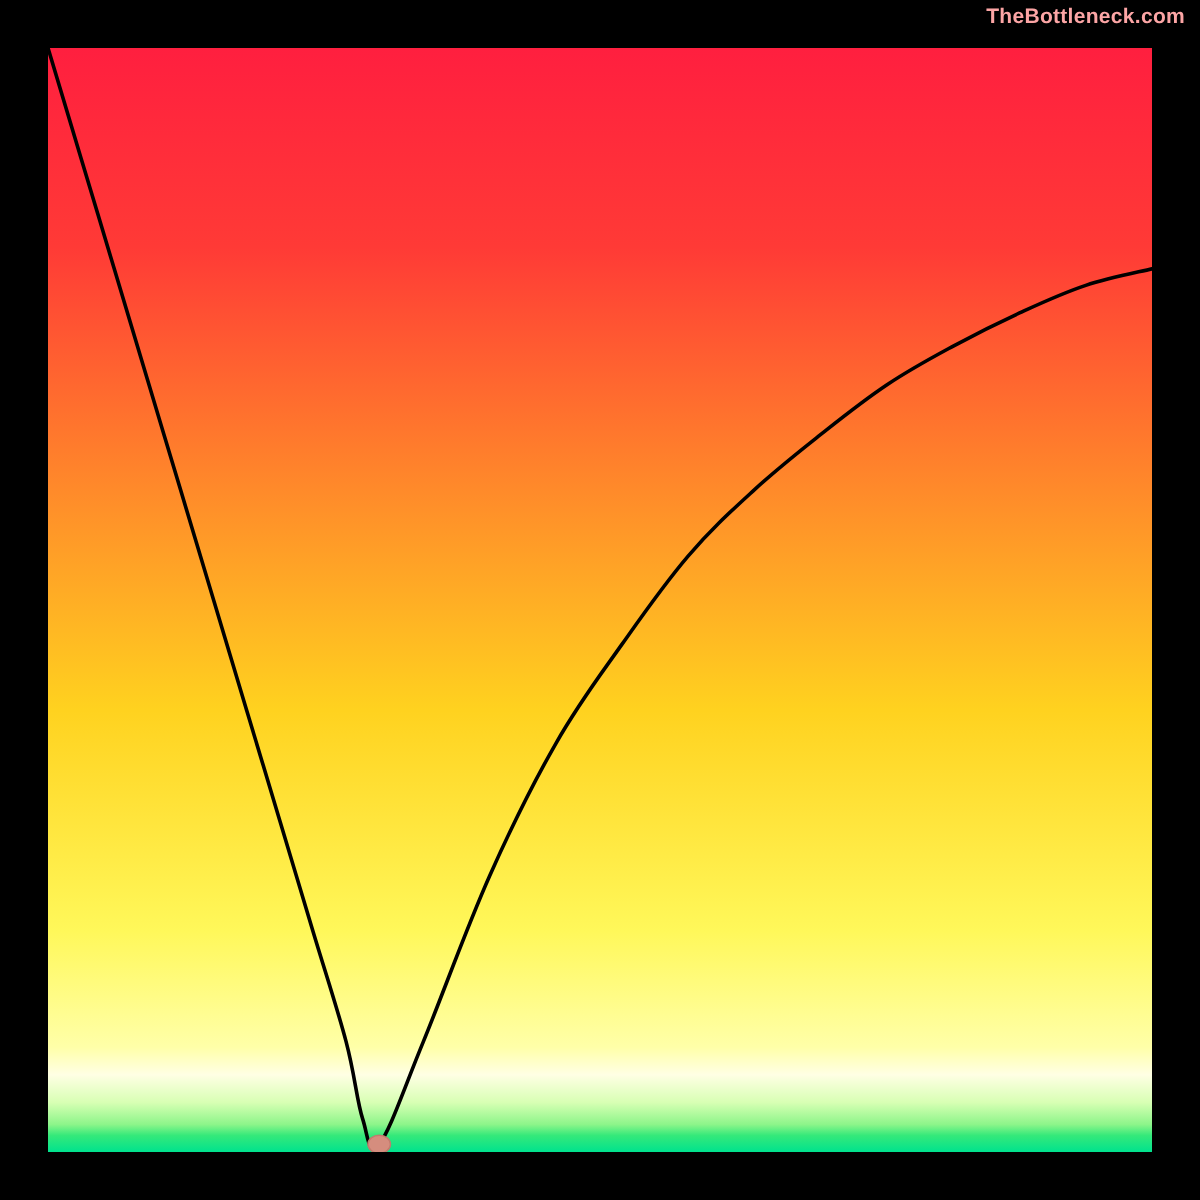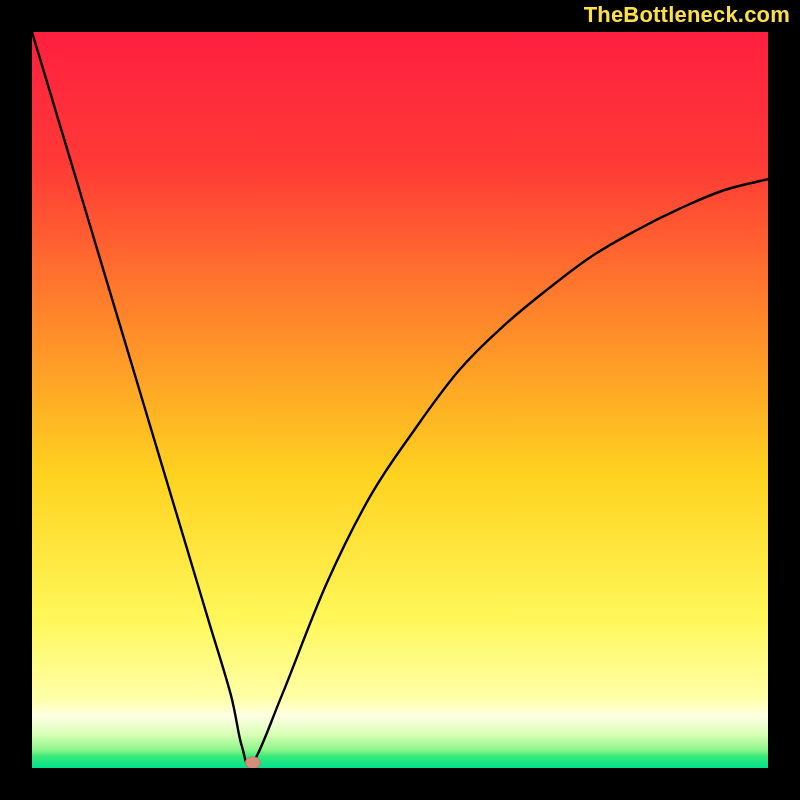--- a/index.html
+++ b/index.html
@@ -27,23 +27,23 @@
   }
   .plot-area svg {
     display: block;
     width: 736px;
     height: 736px;
   }
   .attribution {
     position: absolute;
     top: 2px;
     right: 10px;
-    font-size: 22px;
+    font-size: 14px;
     font-weight: 600;
-    color: #fde047;
+    color: #fca5a5;
     letter-spacing: 0.2px;
     text-align: right;
   }
 </style>
 </head>
 <body>
 
 <div class="frame">
   <div class="attribution">TheBottleneck.com</div>
 

